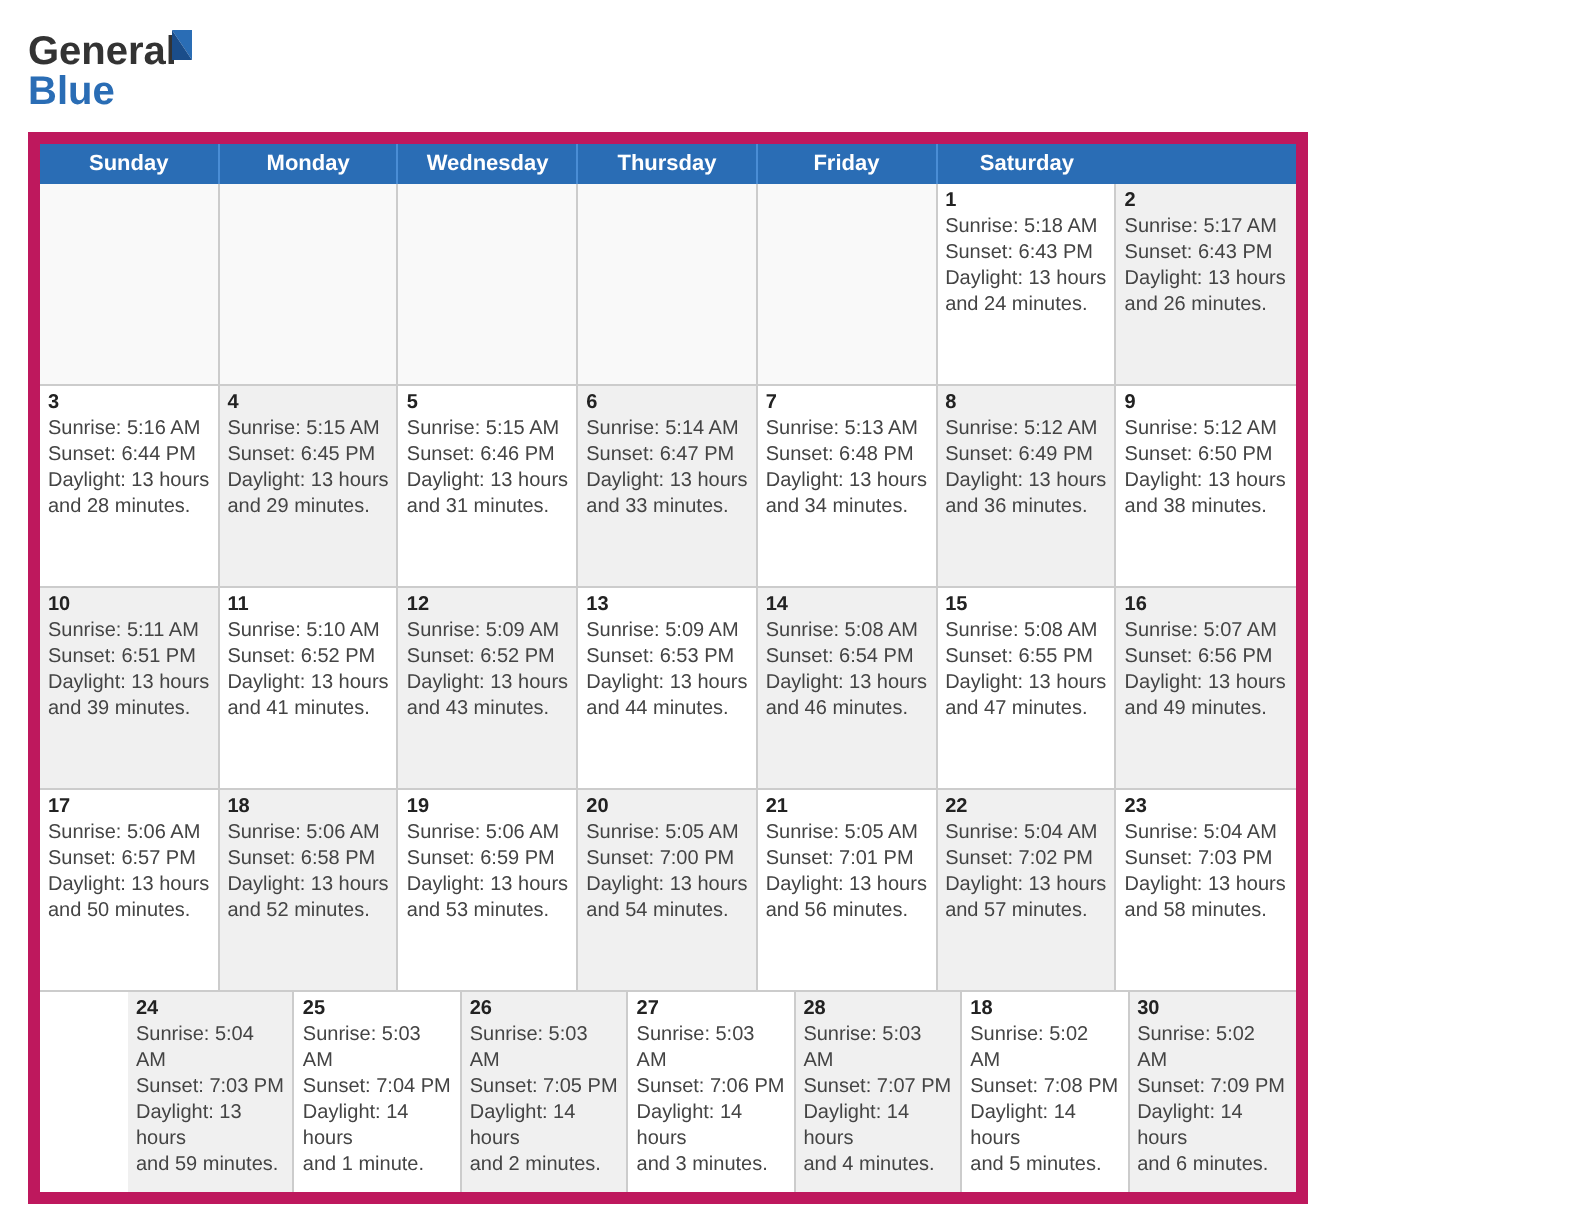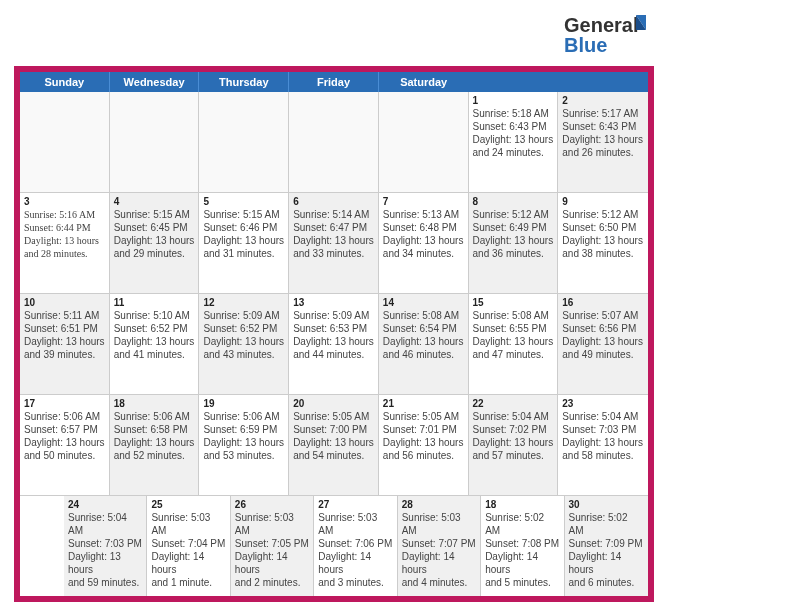--- a/index.html
+++ b/index.html
@@ -9,21 +9,20 @@
       width: 792px;
       height: 612px;
       overflow: hidden;
     }
     .page {
       width: 668px;
       height: 612px;
       padding: 10px 14px;
       display: flex;
       flex-direction: column;
-      align-items: flex-end;
     }
     .header {
       display: flex;
       justify-content: space-between;
       align-items: flex-start;
       margin-bottom: 6px;
     }
     .logo-area {
       display: flex;
       align-items: center;
@@ -113,20 +112,21 @@
       </div>
     <div class="title-area">
       <div class="main-title"></div>
       <div class="subtitle"></div>
     </div>
   </div>
 
   <div class="calendar">
     <div class="cal-header" id="cal-header-row">
         <div class="cal-header-cell">Sunday</div>
+        <div class="cal-header-cell">Monday</div>
         <div class="cal-header-cell">Wednesday</div>
         <div class="cal-header-cell">Thursday</div>
         <div class="cal-header-cell">Friday</div>
         <div class="cal-header-cell">Saturday</div>
       </div>
     <div class="cal-body" id="cal-body">
         <div class="cal-row">
           <div class="cal-cell empty"></div>
           <div class="cal-cell empty"></div>
           <div class="cal-cell empty"></div>
@@ -143,21 +143,21 @@
             <span class="day-num">2</span>
             <div class="day-info" style="white-space: pre-line;">Sunrise: 5:17 AM
 Sunset: 6:43 PM
 Daylight: 13 hours
 and 26 minutes.</div>
           </div>
         </div>
         <div class="cal-row">
           <div class="cal-cell">
             <span class="day-num">3</span>
-            <div class="day-info" style="white-space: pre-line; font-family: Liberation Serif, serif;">Sunrise: 5:16 AM
+            <div class="day-info" style="white-space: pre-line;">Sunrise: 5:16 AM
 Sunset: 6:44 PM
 Daylight: 13 hours
 and 28 minutes.</div>
           </div>
           <div class="cal-cell shaded">
             <span class="day-num">4</span>
             <div class="day-info" style="white-space: pre-line;">Sunrise: 5:15 AM
 Sunset: 6:45 PM
 Daylight: 13 hours
 and 29 minutes.</div>

